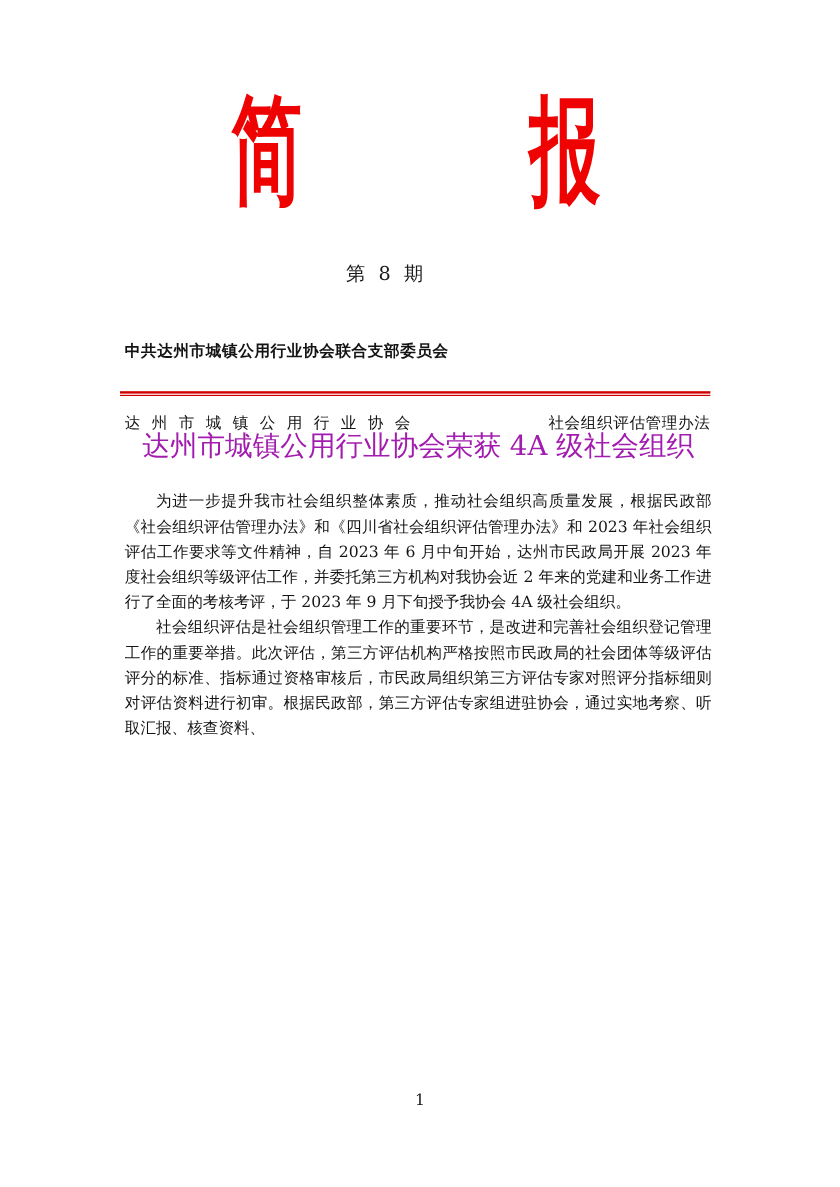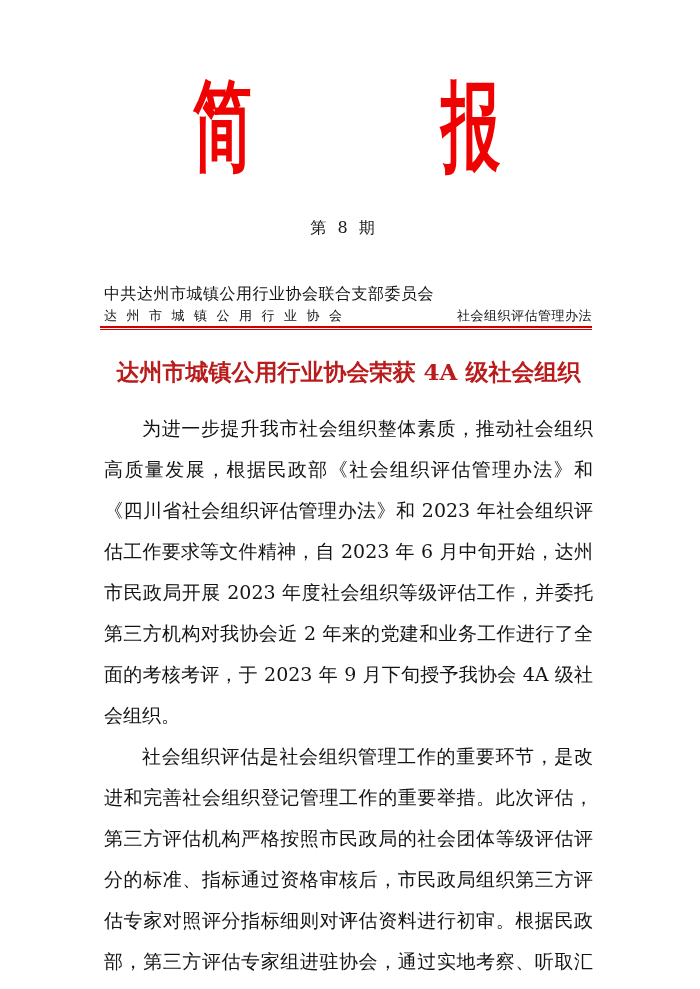--- a/index.html
+++ b/index.html
@@ -37,45 +37,45 @@
   
   .issue-line {
     position: absolute;
     top: 218px;
     left: 0;
     width: 644px;
     text-align: center;
     font-size: 16px;
     letter-spacing: 3px;
     color: #1a1a1a;
-    padding-left: 22px;
   }
 
   
   .org-block {
     position: absolute;
     top: 284px;
     left: 104px;
     width: 488px;
   }
   .org-line1 {
-    font-size: 16px;
+    font-size: 13px;
     line-height: 19px;
     letter-spacing: 0.5px;
     white-space: nowrap;
+    font-weight: bold;
   }
   .org-line2-row {
     display: flex;
     justify-content: space-between;
     align-items: baseline;
     margin-top: 3px;
     font-size: 13px;
     line-height: 19px;
   }
-  .org-line2 { letter-spacing: 9.5px; white-space: nowrap; }
+  .org-line2 { letter-spacing: 9.5px; white-space: nowrap; margin-top: 38px; }
   .issue-date { letter-spacing: 0.5px; white-space: nowrap; }
 
   
   .red-rule {
     position: absolute;
     top: 326px;
     left: 100px;
     width: 492px;
     height: 1px;
     border-top: 2px solid #d00000;
@@ -86,29 +86,29 @@
   .article {
     position: absolute;
     top: 352px;
     left: 104px;
     width: 489px;
   }
   .article-title {
     margin: 0 0 16px 0;
     font-size: 23px;
     line-height: 40px;
-    font-weight: 700;
+    font-weight: 400;
     text-align: center;
     white-space: nowrap;
-    color: #b91c1c;
+    color: #a21caf;
   }
   .body-para {
     margin: 0;
-    font-size: 19px;
-    line-height: 41px;
+    font-size: 13px;
+    line-height: 21px;
     text-align: justify;
     text-justify: inter-ideograph;
     text-indent: 2em;
     word-break: normal;
     color: #141414;
   }
 
   
   .page-number {
     position: absolute;

